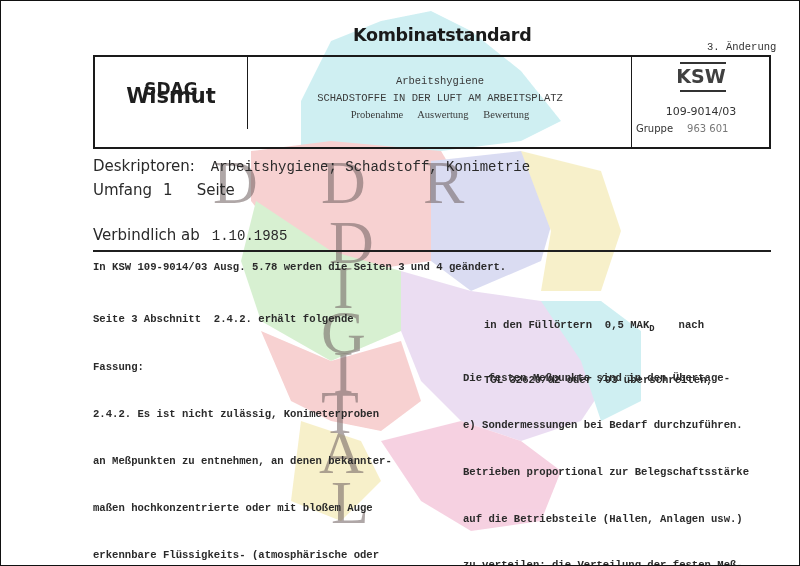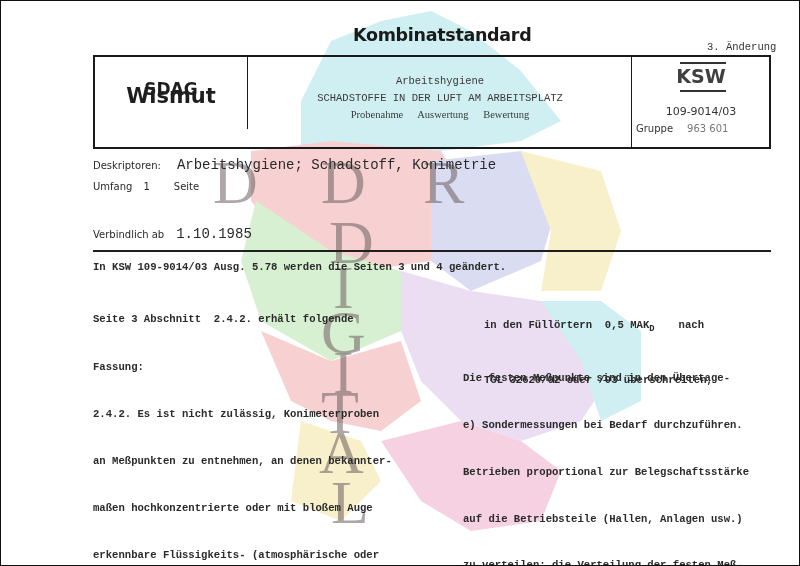--- a/index.html
+++ b/index.html
@@ -54,21 +54,21 @@
     .ksw-bar1 { position: absolute; left: 48px; top: 5px; width: 46px; height: 2px; background: #333; }
     .ksw-bar2 { position: absolute; left: 48px; top: 33px; width: 46px; height: 2px; background: #333; }
     .kswnum {
       position: absolute; left: 0; width: 138px; top: 48px; text-align: center;
       font-family: "DejaVu Sans", sans-serif; font-size: 11px; color: #333;
     }
     .grp { position: absolute; left: 4px; top: 66px; font-family: "DejaVu Sans", sans-serif; font-size: 10px; color: #333; }
     .grp .v { margin-left: 14px; color: #777; }
 
     .meta { position: absolute; left: 92px; font-size: 10px; color: #2a2a2a; }
-    .meta .lbl { font-family: "DejaVu Sans", sans-serif; font-size: 10px; }
+    .meta .lbl { font-family: "DejaVu Sans", sans-serif; font-size: 15px; }
     .meta .val { font-family: "Liberation Mono", monospace; font-size: 14px; }
     .rule { position: absolute; left: 92px; width: 678px; height: 2px; background: #1f1f1f; }
 
     .body { position: absolute; font-size: 10.6px; line-height: 15.7px; color: #2a2a2a; white-space: pre; font-weight: bold; }
     .lead { position: absolute; left: 92px; top: 260px; font-size: 10.6px; white-space: pre; font-weight: bold; }
   </style>
 </head>
 <body>
 
 <div class="frame">

